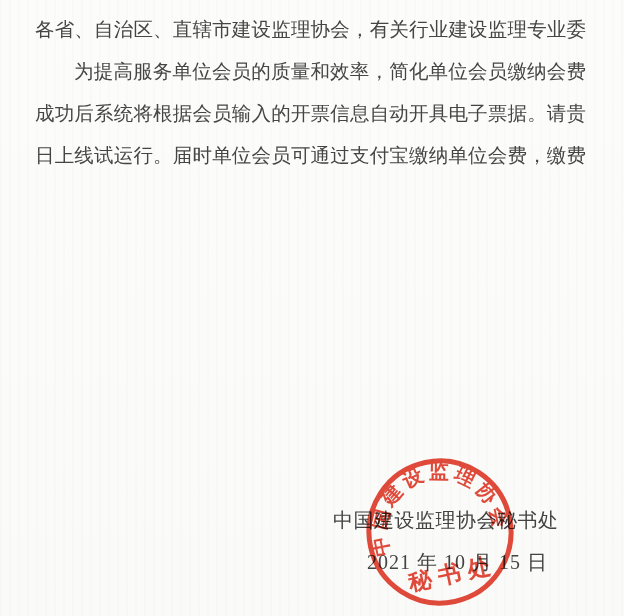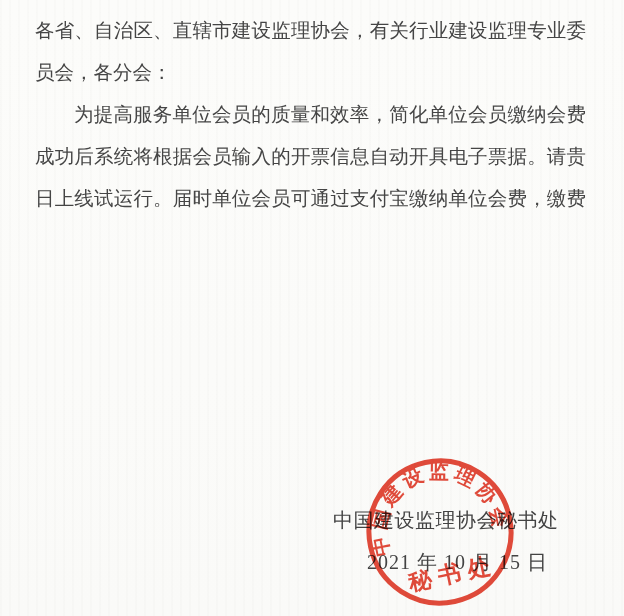--- a/index.html
+++ b/index.html
@@ -16,20 +16,21 @@
   .textblock {
     position:absolute; left:35px; top:10px; width:551px;
   }
   .line {
     font-size:19.5px;
     line-height:42px;
     text-align:justify;
     text-align-last:justify;
     text-justify:inter-character;
     color:#454545;
+    font-family:Liberation Mono, monospace;
   }
   .line.end { text-align-last:left; }
   .line.indent { text-indent:39px; }
   .sig {
     position:absolute; left:333px; top:507px;
     font-size:20px; letter-spacing:0.5px; color:#434343;
     white-space:nowrap;
   }
   .date {
     position:absolute; left:367px; top:549px;
@@ -46,21 +47,20 @@
   .seal-ring-text { font-family:"Liberation Serif","DejaVu Serif",serif; font-weight:bold; }
   .seal-center-text { font-family:"Liberation Serif","DejaVu Serif",serif; font-weight:bold; }
 </style>
 </head>
 <body>
 
 <div class="page">
 
   <div class="textblock">
     <div class="line">各省、自治区、直辖市建设监理协会，有关行业建设监理专业委</div>
-    <div class="line end">员会，各分会：</div>
     <div class="line indent">为提高服务单位会员的质量和效率，简化单位会员缴纳会费</div>
     <div class="line">成功后系统将根据会员输入的开票信息自动开具电子票据。请贵</div>
     <div class="line">日上线试运行。届时单位会员可通过支付宝缴纳单位会费，缴费</div>
   </div>
 
   <div class="sig">中国建设监理协会秘书处</div>
   <div class="date">2021 年 10 月 15 日</div>
 
   <svg class="seal-svg" width="624" height="616" viewBox="0 0 624 616">
     <g transform="rotate(-12 440 532)" fill="none">

